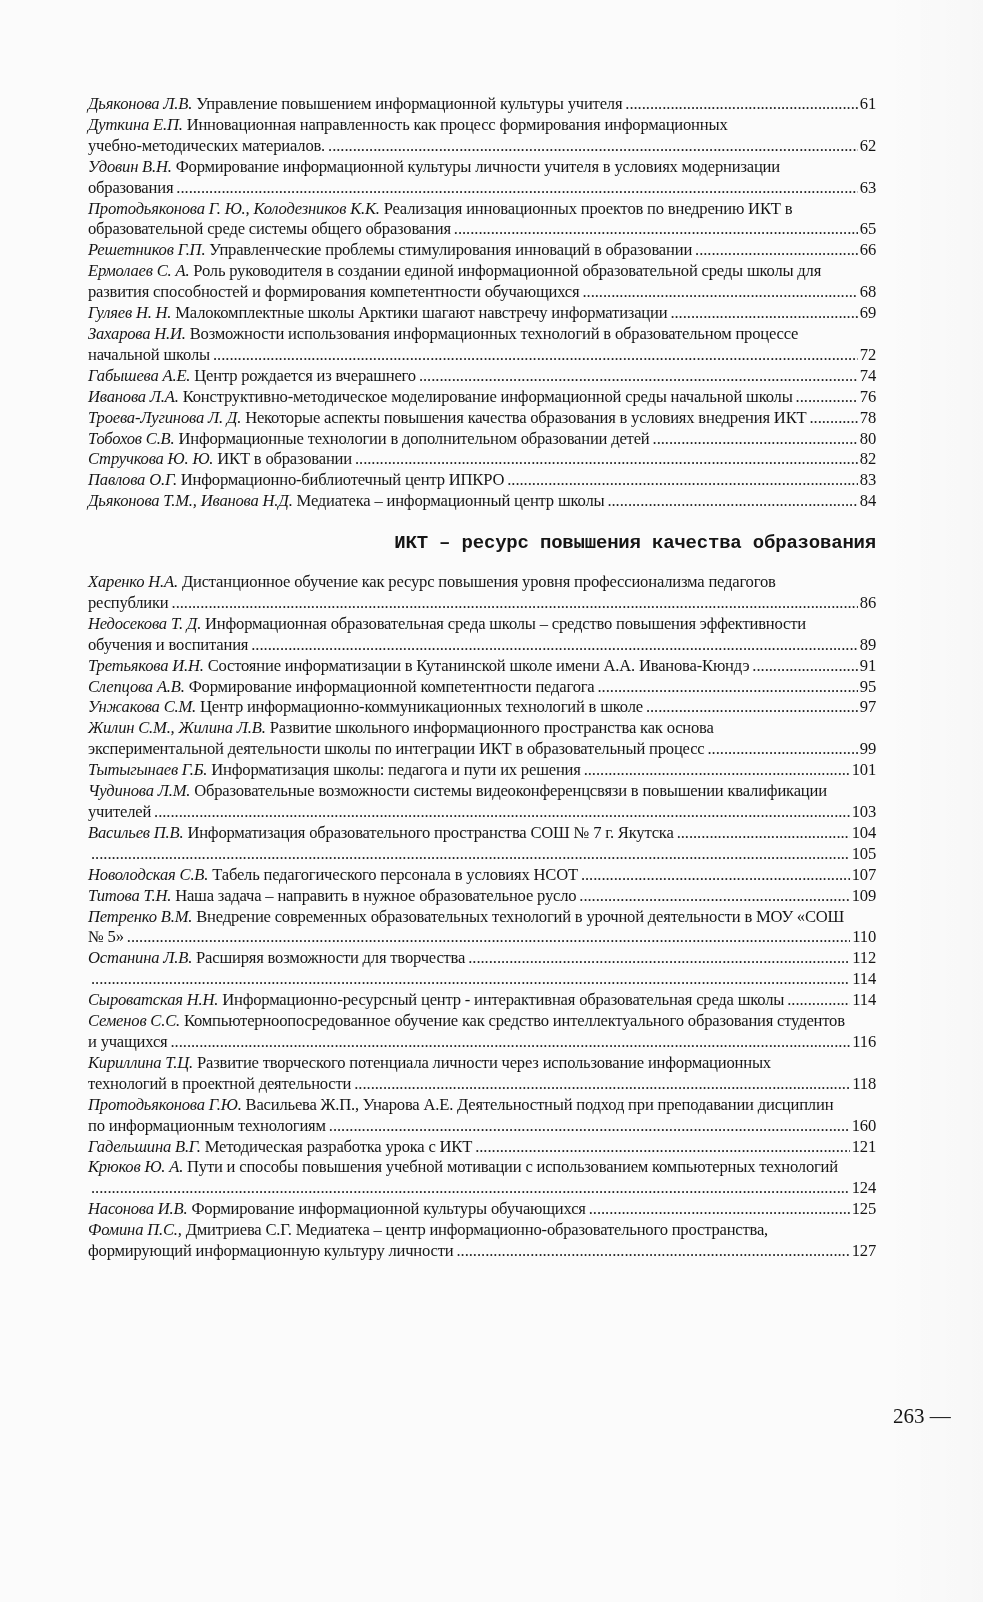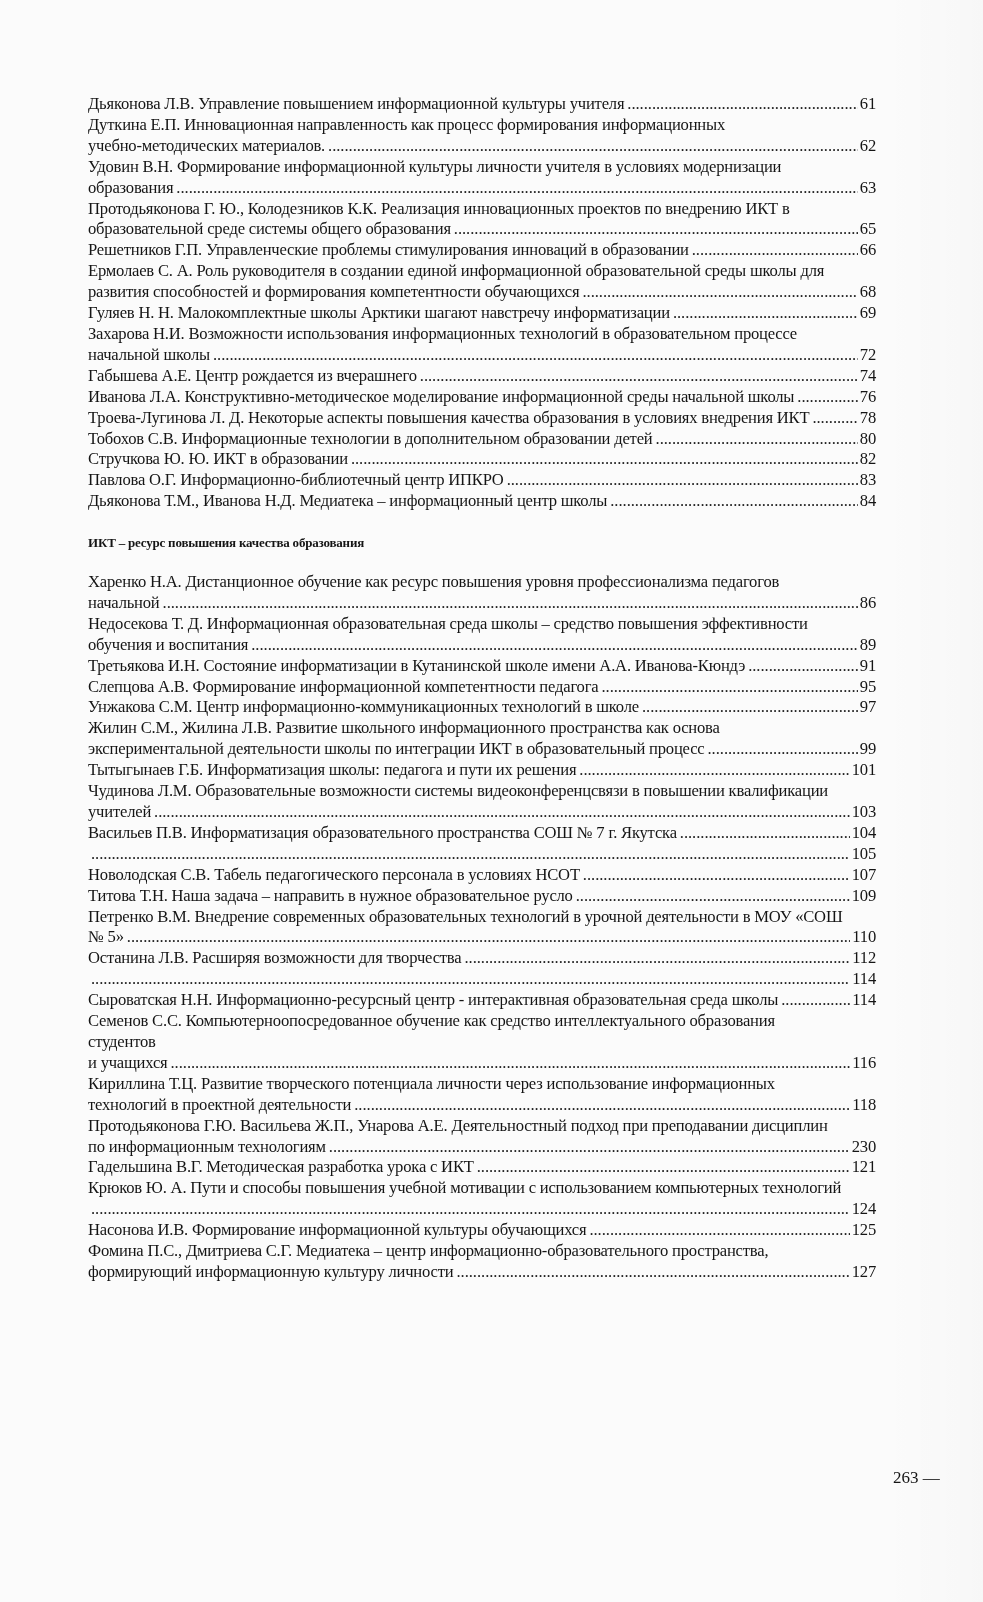--- a/index.html
+++ b/index.html
@@ -15,44 +15,45 @@
     position: absolute;
     left: 88px; top: 94px;
     width: 788px;
     font-size: 16.6px;
     line-height: 20.9px;
     letter-spacing: -0.2px;
   }
   .entry { position: relative; }
   .line { display: flex; align-items: baseline; white-space: nowrap; }
   .line.first { white-space: normal; display: block; padding-right: 30px; }
-  .author { }
+  .author { font-style: italic; }
   .leader {
     flex: 1 1 auto;
     overflow: hidden;
     white-space: nowrap;
     margin: 0 2px 0 3px;
     color: #222;
   }
   .leader::after {
     content: ". . . . . . . . . . . . . . . . . . . . . . . . . . . . . . . . . . . . . . . . . . . . . . . . . . . . . . . . . . . . . . . . . . . . . . . . . . . . . . . . . . . . . . . . . . . . . . . . . . . . . . . . . . . . . . . . . . . . . . . . . . . . . . . . . . . . . . . . . . . . . . . . . . . . . . . . . . . . . . . . . . . . . . . . . . . . . . . . . . . . . . . . . . . . . . . . . . . . . . . . . . . . . . . . . . . . . . . . . . . . . . . . . . .";
     letter-spacing: -2.1px;
   }
   .pnum { flex: 0 0 auto; text-align: right; }
   .section-heading {
-    text-align: left;
+    text-align: right;
     font-weight: bold;
-    font-size: 13px;
+    font-size: 19px;
     margin: 21px 0 18px 0;
     padding-right: 0px;
+    font-family: Liberation Mono, monospace;
   }
   .folio {
     position: absolute;
-    left: 893px; top: 1468px;
-    font-size: 17px;
+    left: 893px; top: 1404px;
+    font-size: 21px;
   }
   .shadow-col {
     position: absolute; right: 0; top: 0; width: 100px; height: 1602px;
     background: linear-gradient(to right, rgba(0,0,0,0), rgba(0,0,0,0.015));
   }
 </style>
 </head>
 <body>
 
 <div class="shadow-col"></div>
@@ -168,21 +169,21 @@
           <span class="leader"></span>
           <span class="pnum">84</span>
         </div>
       </div>
     </div>
   <div class="section-heading">ИКТ – ресурс повышения качества образования</div>
   <div id="toc2">
       <div class="entry">
         <div class="line first"><span class="author">Харенко Н.А.</span> <span class="title">Дистанционное  обучение  как ресурс повышения уровня профессионализма педагогов</span></div>
         <div class="line">
-          <span><span class="title">начальной</span></span>
+          <span><span class="title">республики</span></span>
           <span class="leader"></span>
           <span class="pnum">86</span>
         </div>
       </div>
       <div class="entry">
         <div class="line first"><span class="author">Недосекова Т. Д.</span> <span class="title">Информационная образовательная среда школы – средство повышения эффективности</span></div>
         <div class="line">
           <span><span class="title">обучения и воспитания</span></span>
           <span class="leader"></span>
           <span class="pnum">89</span>
@@ -301,21 +302,21 @@
           <span><span class="title">технологий в проектной деятельности</span></span>
           <span class="leader"></span>
           <span class="pnum">118</span>
         </div>
       </div>
       <div class="entry">
         <div class="line first"><span class="author">Протодьяконова Г.Ю.</span> <span class="title">Васильева Ж.П., Унарова А.Е. Деятельностный подход при преподавании дисциплин</span></div>
         <div class="line">
           <span><span class="title">по информационным технологиям</span></span>
           <span class="leader"></span>
-          <span class="pnum">230</span>
+          <span class="pnum">160</span>
         </div>
       </div>
       <div class="entry">
         <div class="line">
           <span><span class="author">Гадельшина В.Г.</span> <span class="title"> Методическая разработка урока с ИКТ</span></span>
           <span class="leader"></span>
           <span class="pnum">121</span>
         </div>
       </div>
       <div class="entry">

